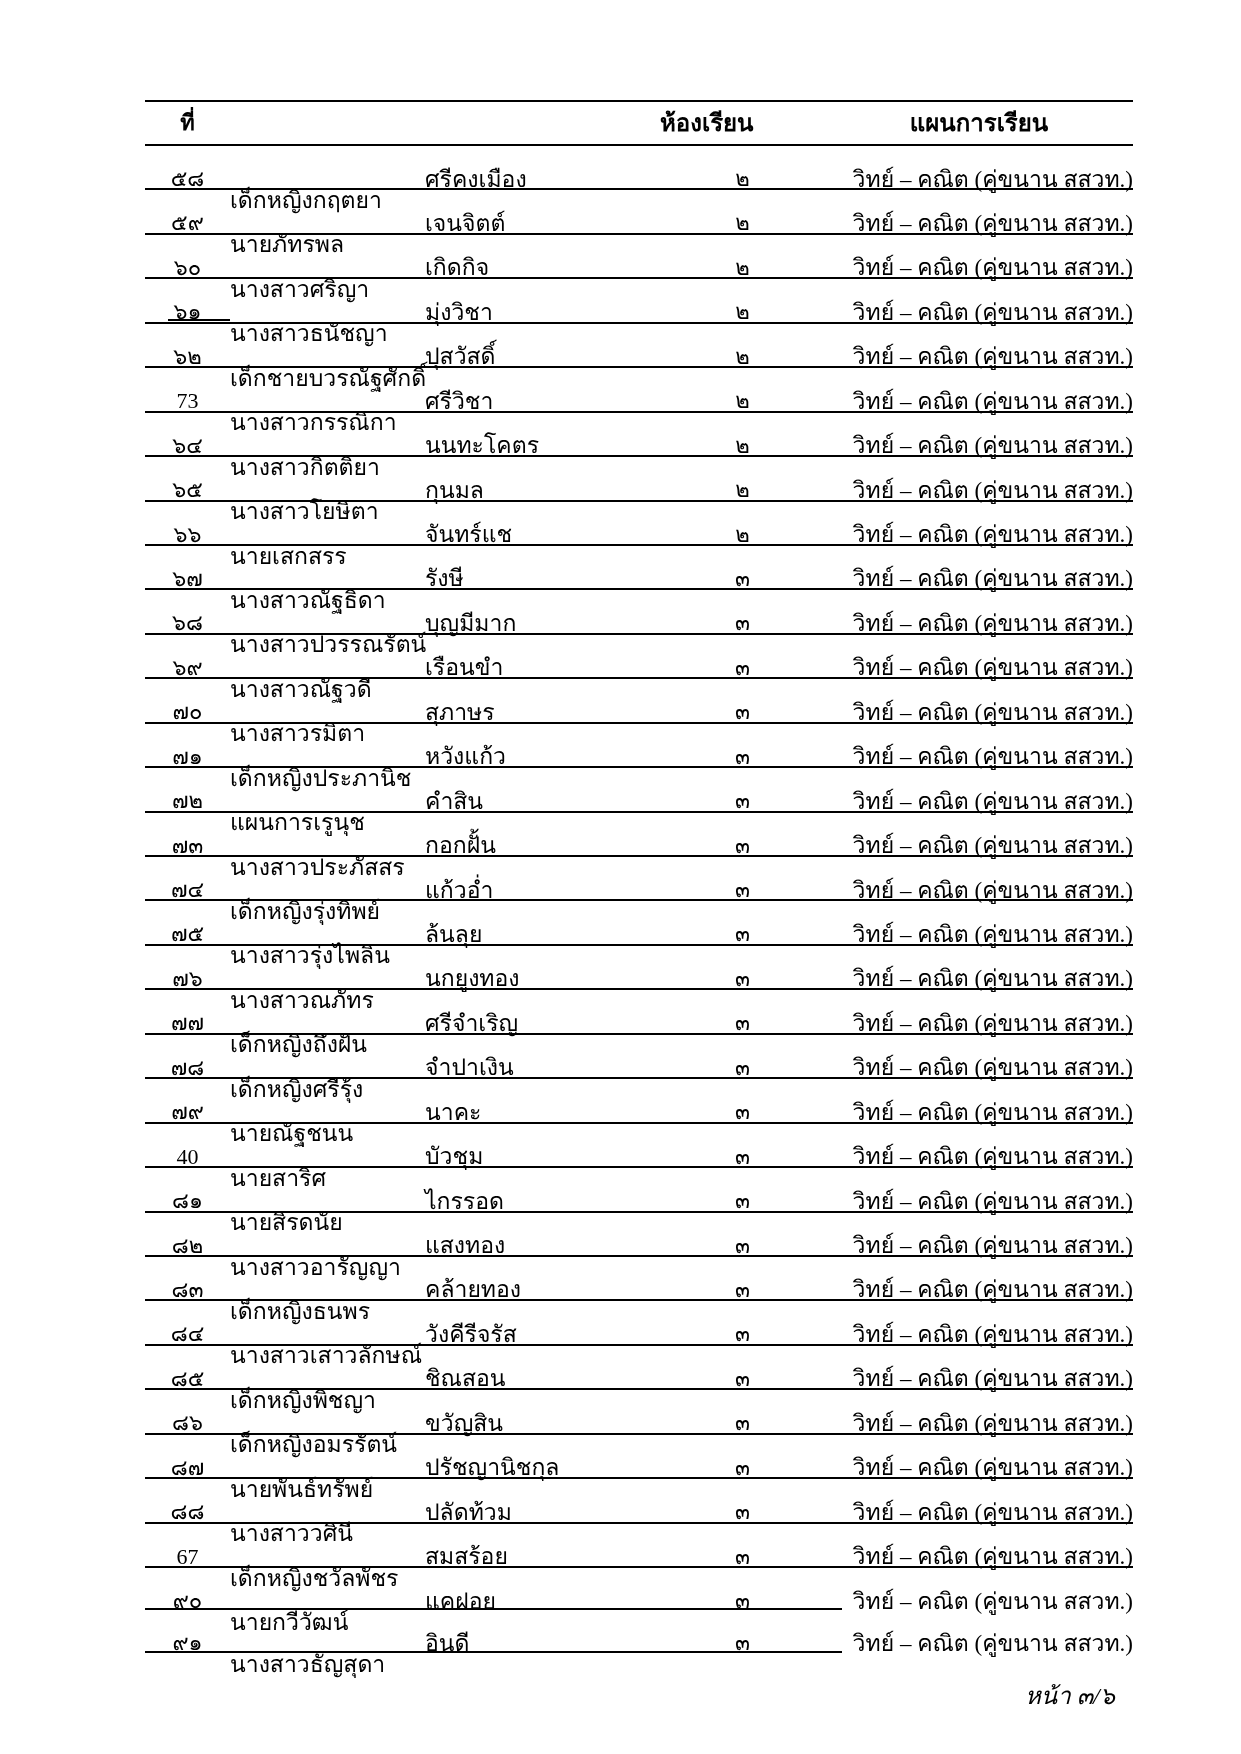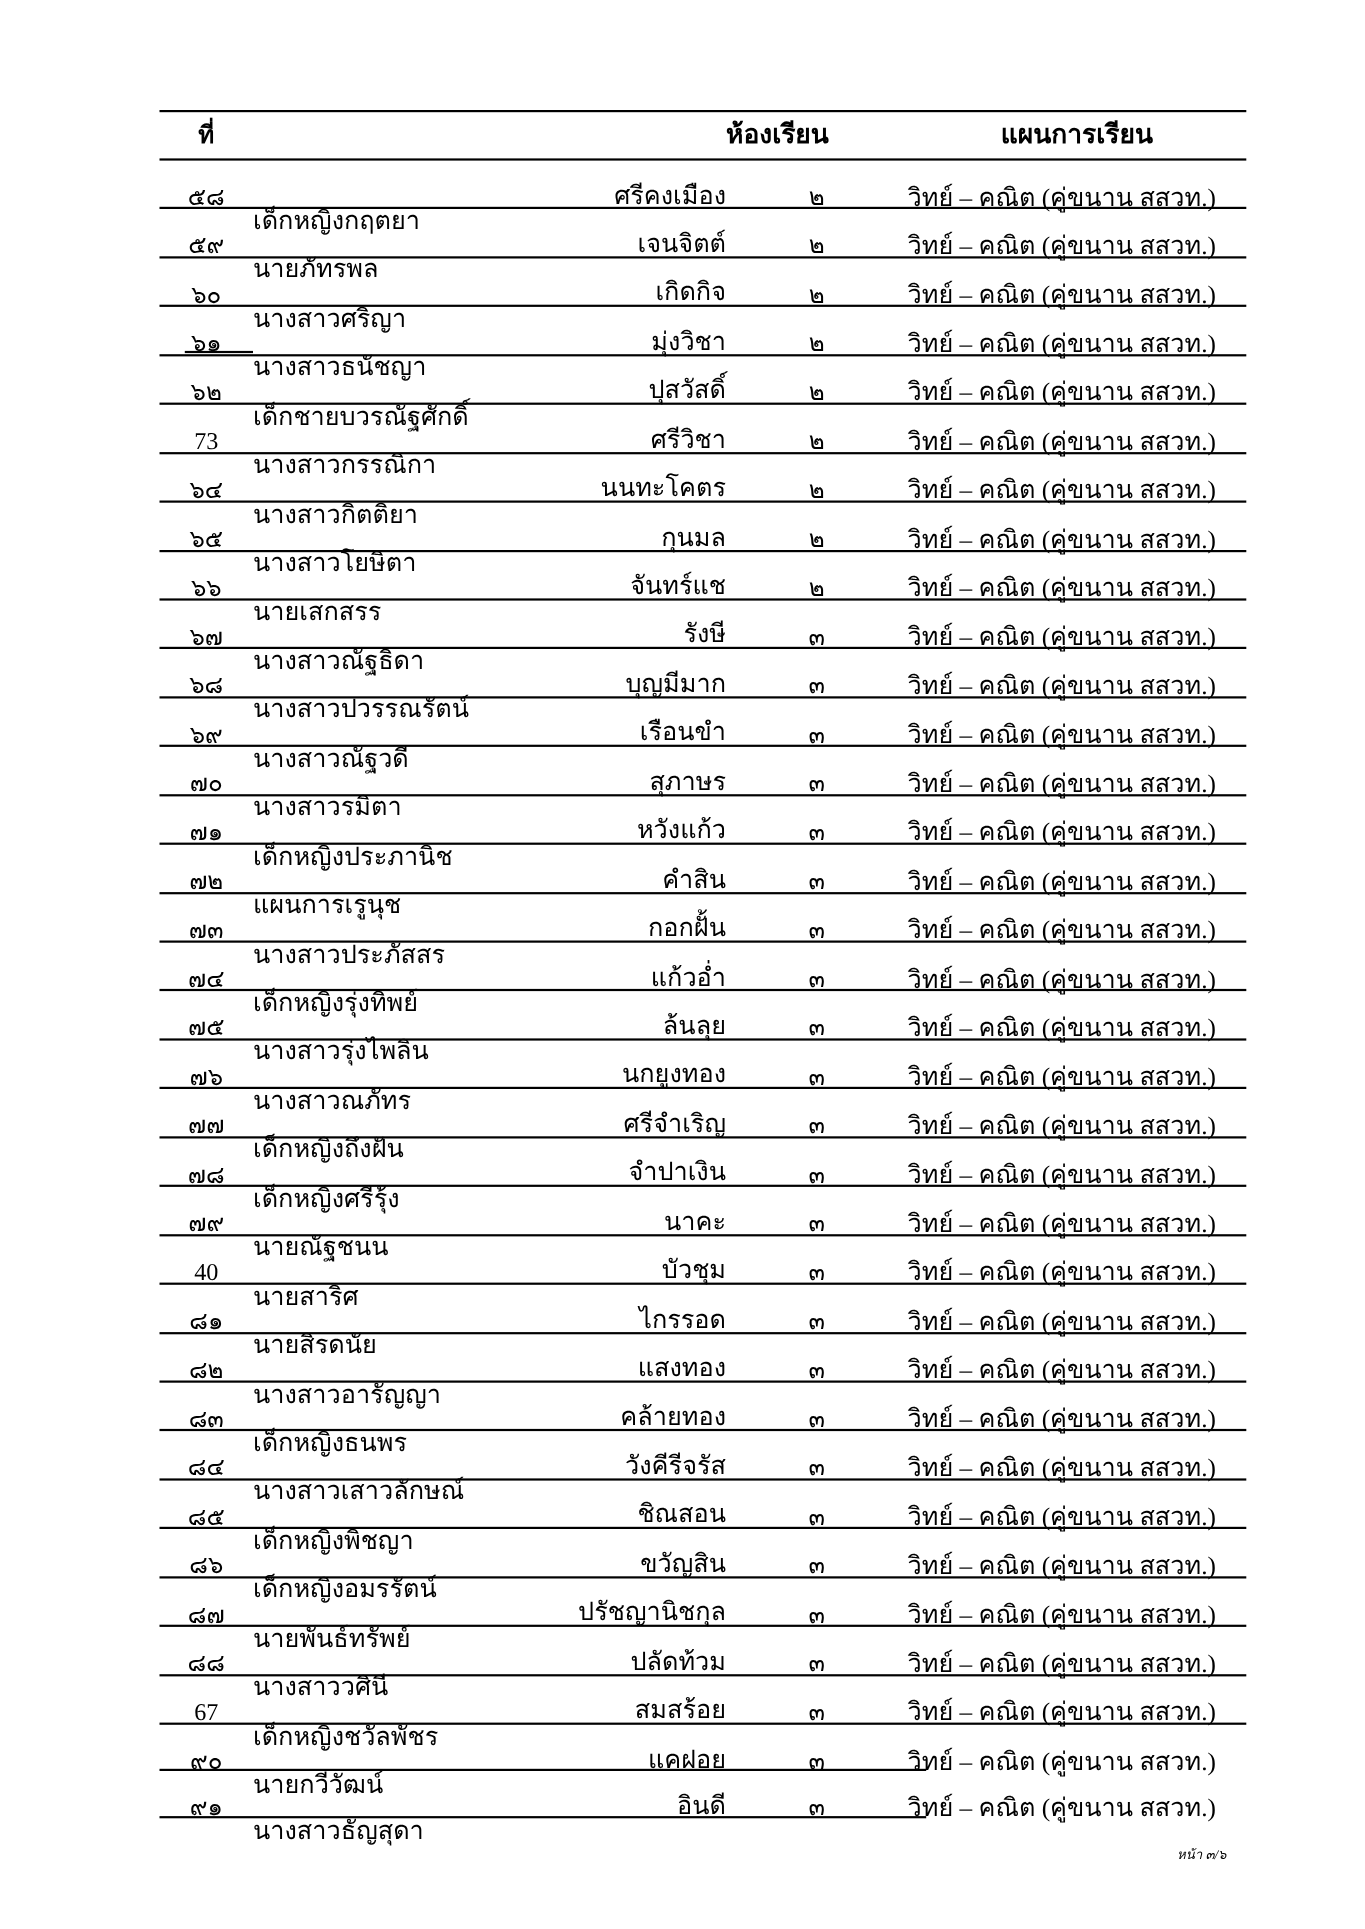--- a/index.html
+++ b/index.html
@@ -34,23 +34,23 @@
   }
   .trow.header {
     height: 42px;
     border-top: 2px solid #000000;
     font-weight: bold;
     font-size: 24px;
   }
   .cell { white-space: nowrap; }
   .c-no    { text-align: center; position: relative; font-size: 22px; }
   .c-first { text-align: left; padding-left: 0px; margin-top: 43px; }
-  .c-last  { text-align: right; font-family: Liberation Mono, monospace; }
+  .c-last  { text-align: left; }
   .c-room  { text-align: center; font-size: 22px; }
-  .c-plan  { text-align: left; }
+  .c-plan  { text-align: right; }
   .h-name  { grid-column: 2 / 4; text-align: center; padding-left: 40px; }
   .h-room  { grid-column: 4; text-align: left; }
   .h-plan  { grid-column: 5; text-align: center; }
   
   .no-underline-mark {
     position: absolute;
     left: 23px;
     bottom: 2px;
     width: 62px;
     height: 2px;
@@ -64,21 +64,21 @@
     left: 0;
     bottom: 0;
     width: 697px;
     height: 2px;
     background: #000000;
   }
   .page-footer {
     position: absolute;
     top: 1676px;
     right: 126px;
-    font-size: 12px;
+    font-size: 24px;
     font-style: italic;
     font-family: "Liberation Serif", "DejaVu Serif", serif;
   }
 </style>
 </head>
 <body>
 
 <div class="page">
 
   <div class="student-table">

